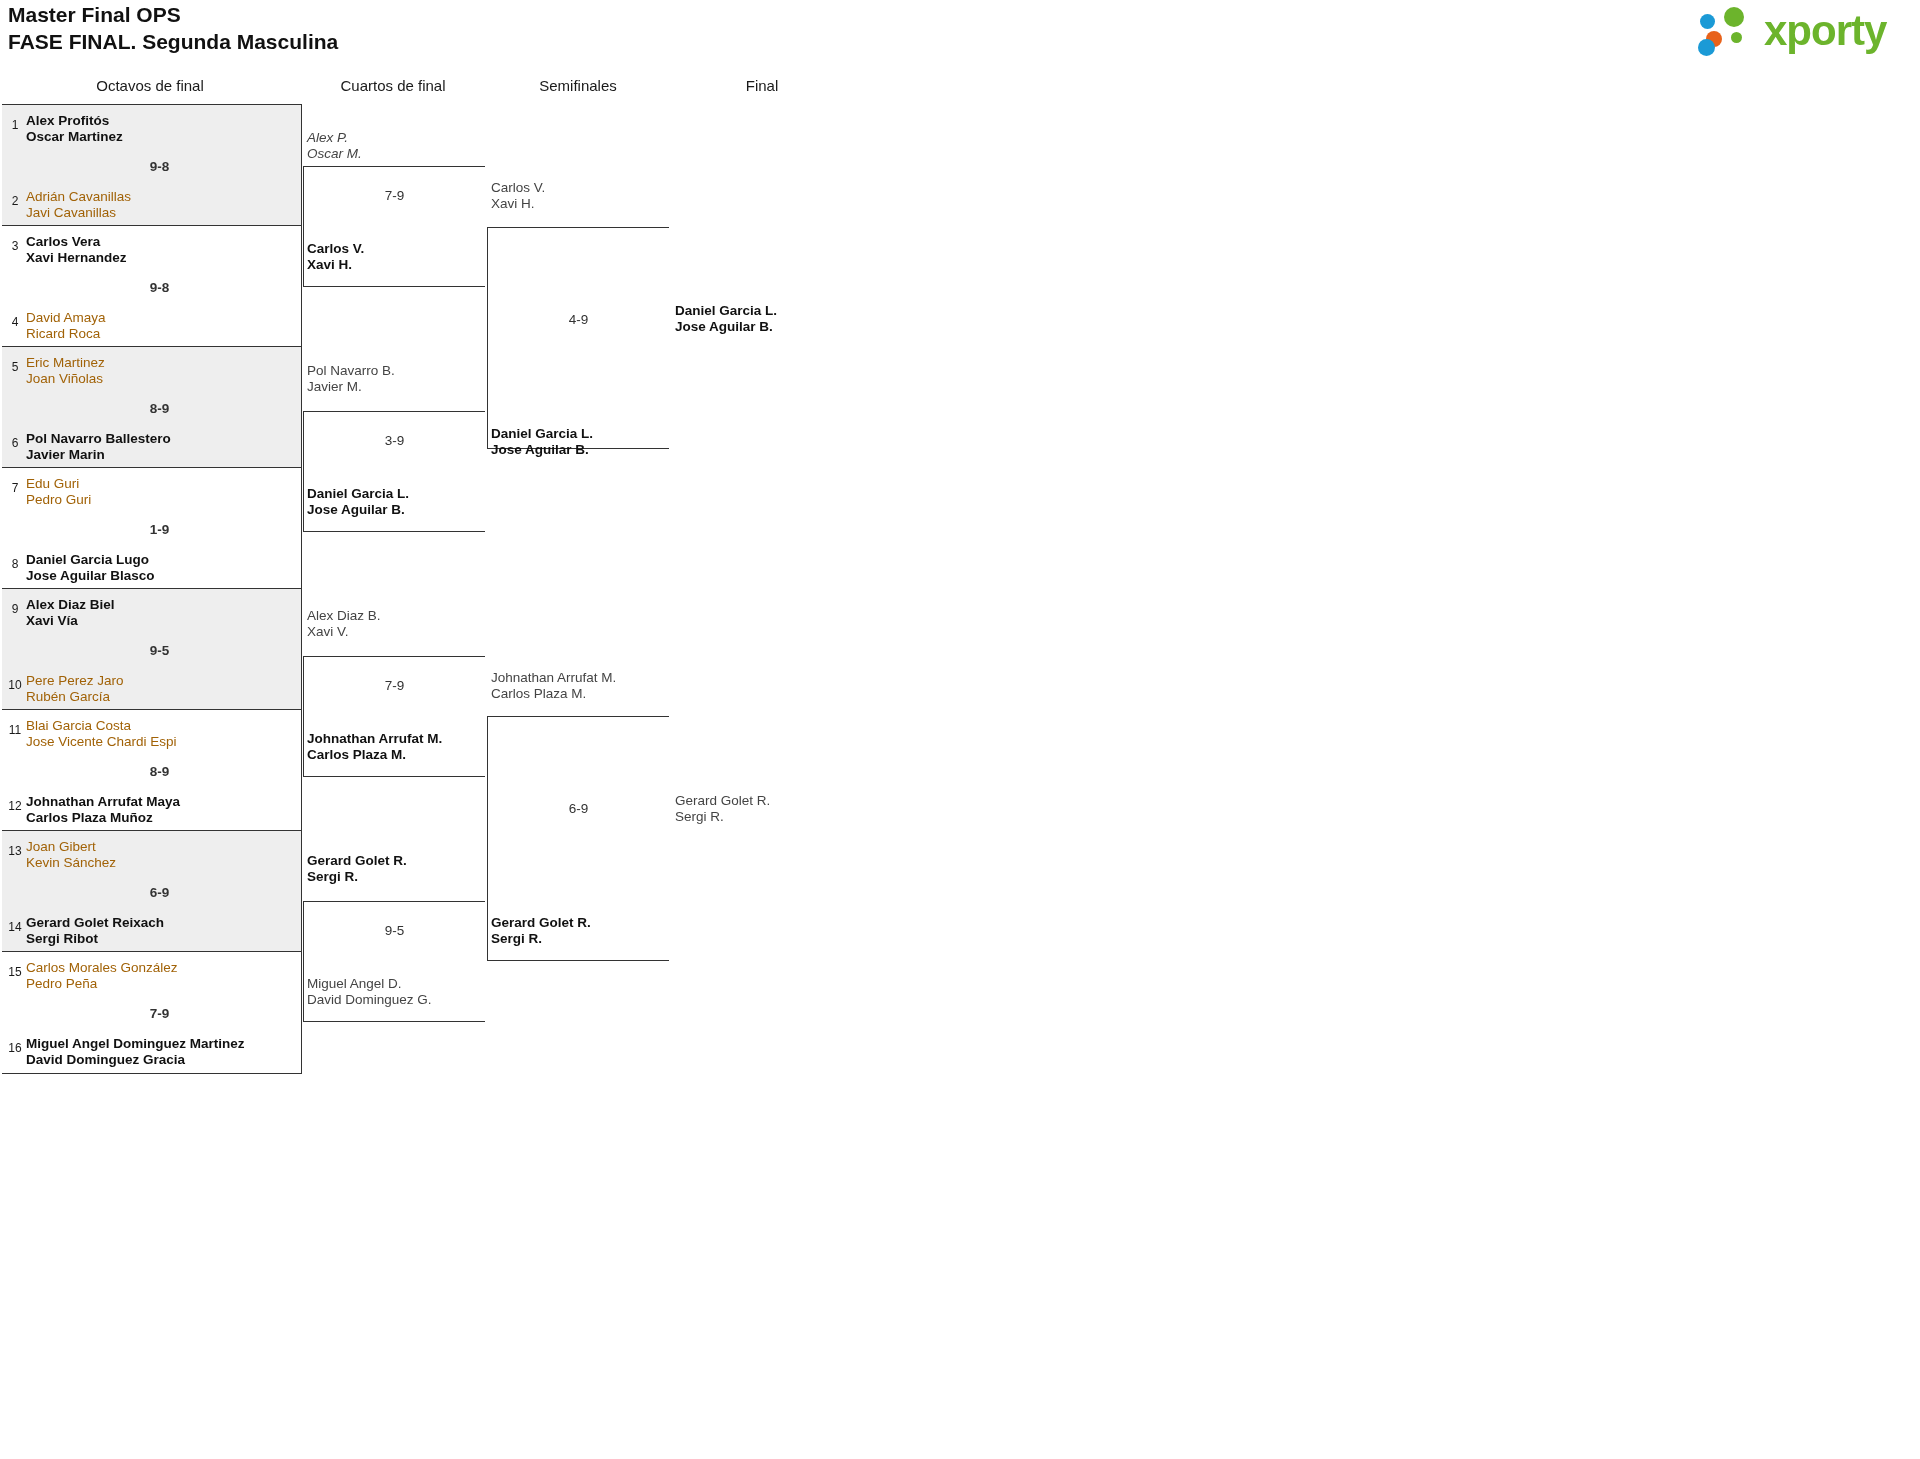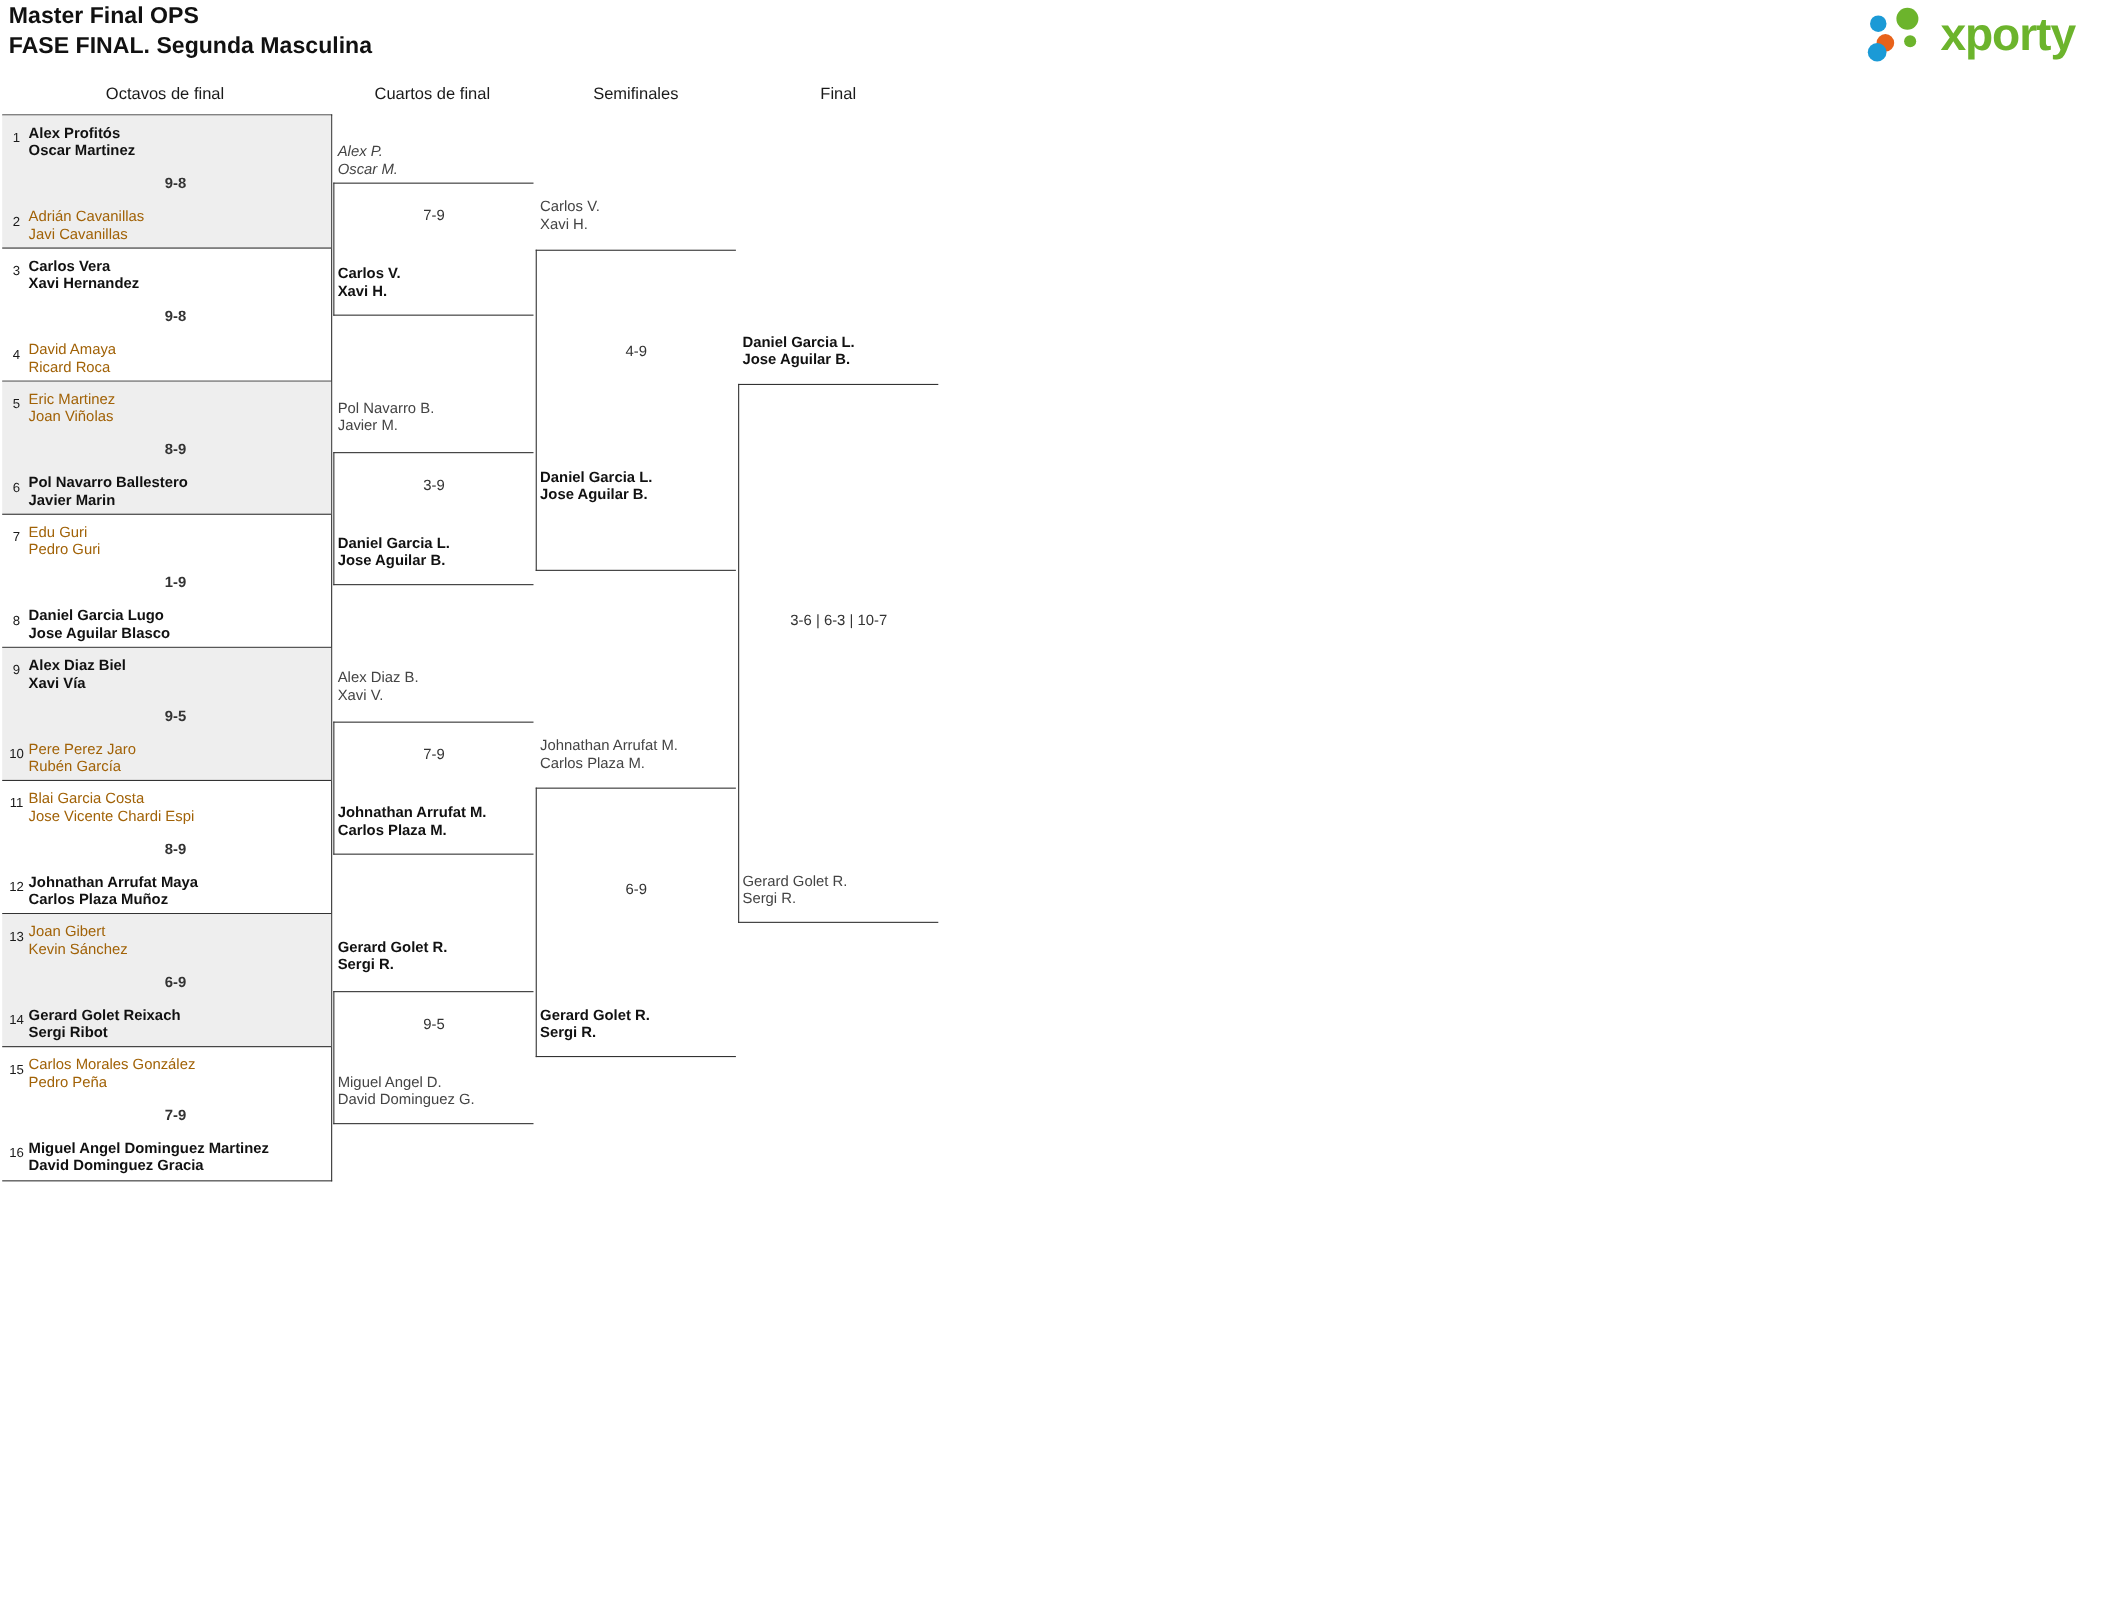--- a/index.html
+++ b/index.html
@@ -315,21 +315,21 @@
   </div>
   <div class="label" style="left:307px; top:976px;">
     <span class="ln">Miguel Angel D.</span>
       <span class="ln">David Dominguez G.</span>
   </div>
 
   <div class="label" style="left:491px; top:180px;">
     <span class="ln">Carlos V.</span>
       <span class="ln">Xavi H.</span>
   </div>
-  <div class="node" style="left:487px; top:227px; width:182px; height:292px;">
+  <div class="node" style="left:487px; top:227px; width:182px; height:222px;">
     <div class="node-score" style="top:84px;">4-9</div>
   </div>
   <div class="label winner" style="left:491px; top:426px;">
     <span class="ln">Daniel Garcia L.</span>
       <span class="ln">Jose Aguilar B.</span>
   </div>
 
   <div class="label" style="left:491px; top:670px;">
     <span class="ln">Johnathan Arrufat M.</span>
       <span class="ln">Carlos Plaza M.</span>
@@ -339,21 +339,18 @@
   </div>
   <div class="label winner" style="left:491px; top:915px;">
     <span class="ln">Gerard Golet R.</span>
       <span class="ln">Sergi R.</span>
   </div>
 
   <div class="label winner" style="left:675px; top:303px;">
     <span class="ln">Daniel Garcia L.</span>
       <span class="ln">Jose Aguilar B.</span>
   </div>
-  <div class="node" style="left:671px; top:349px; width:182px; height:490px;">
-    <div class="node-score" style="top:206px;">3-6 | 6-3 | 10-7</div>
-  </div>
   <div class="label" style="left:675px; top:793px;">
     <span class="ln">Gerard Golet R.</span>
       <span class="ln">Sergi R.</span>
   </div>
 
 </div>
 
 </body></html>

